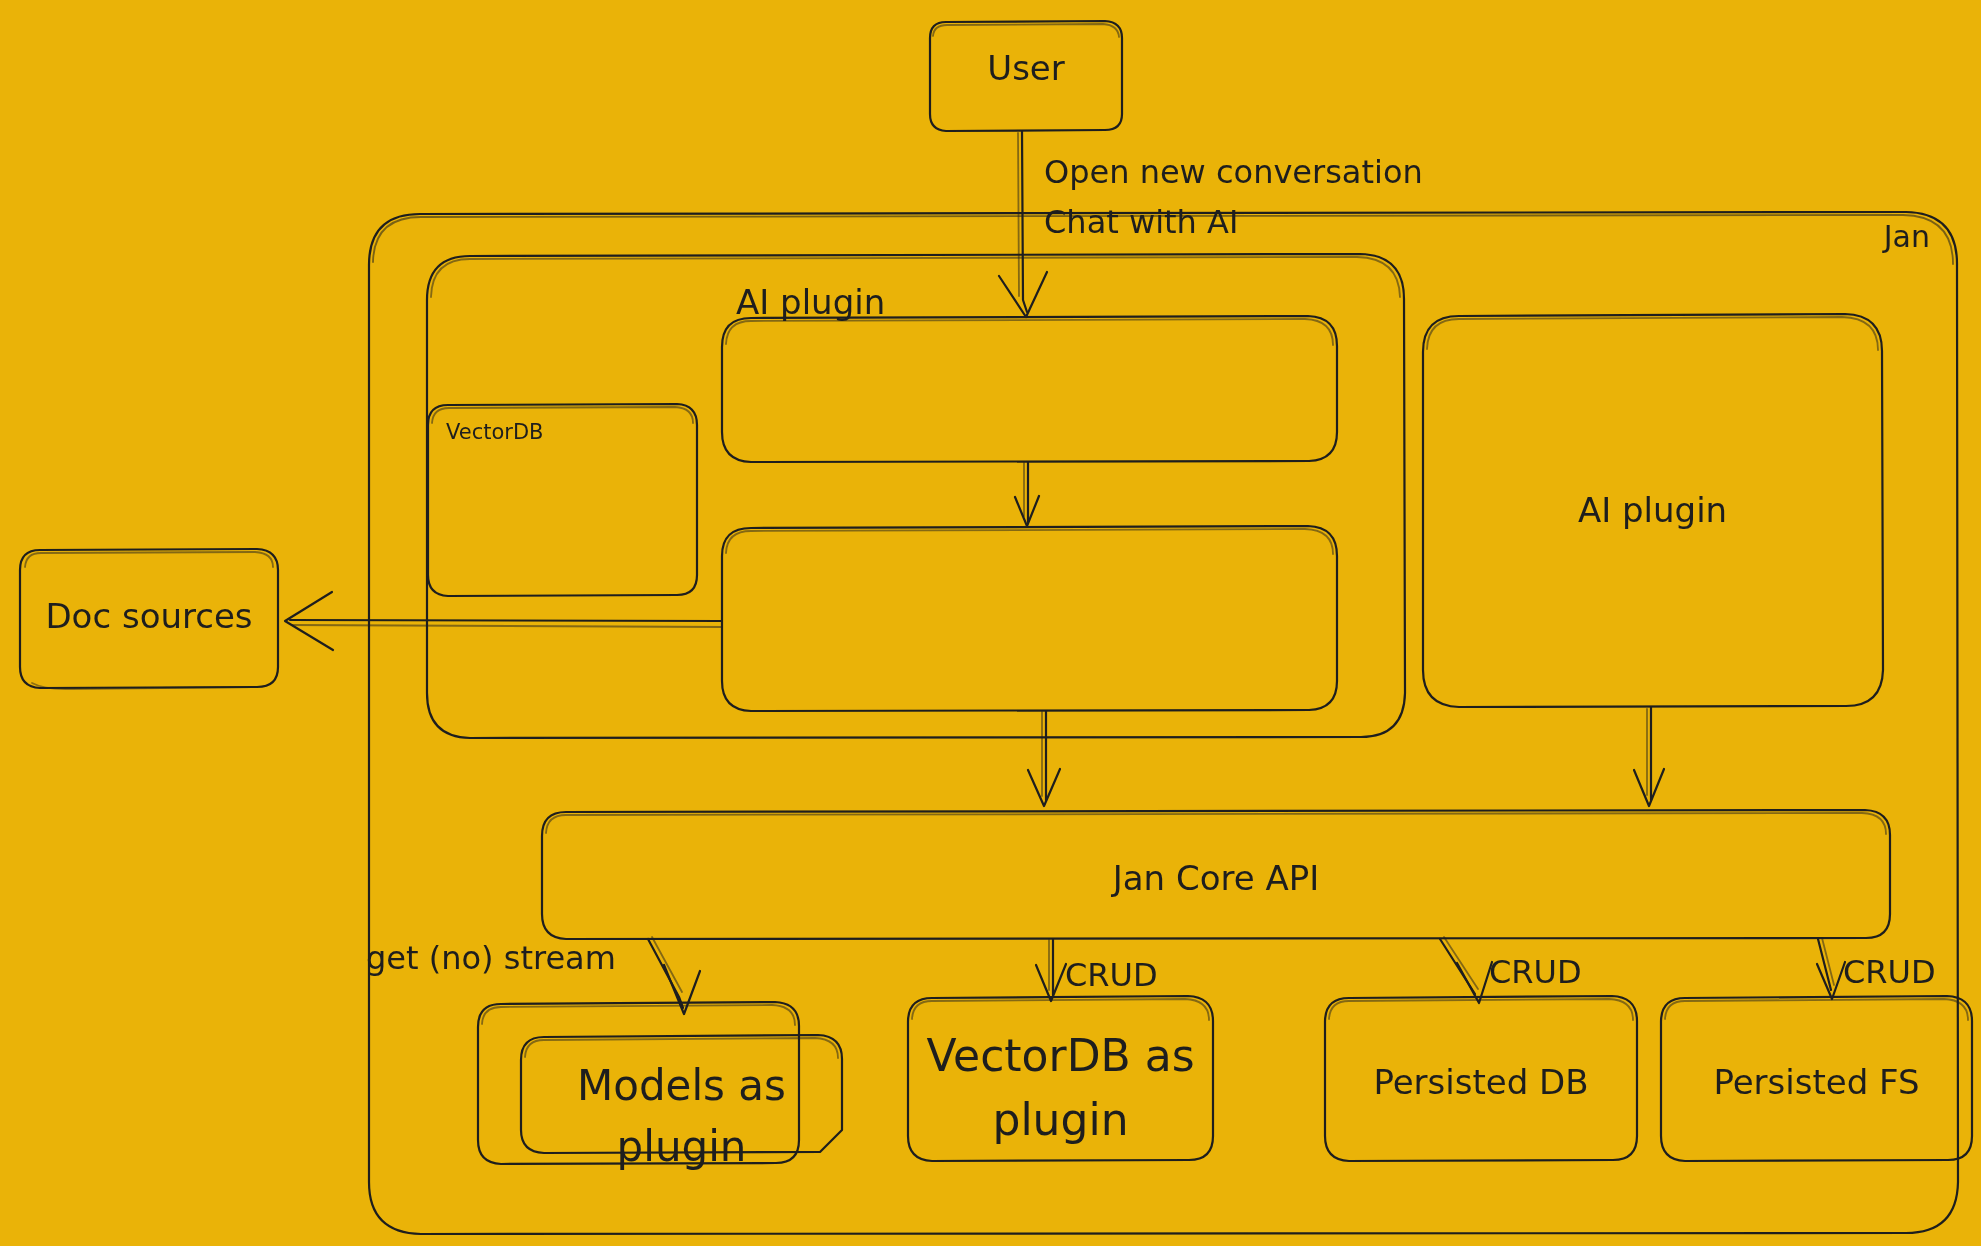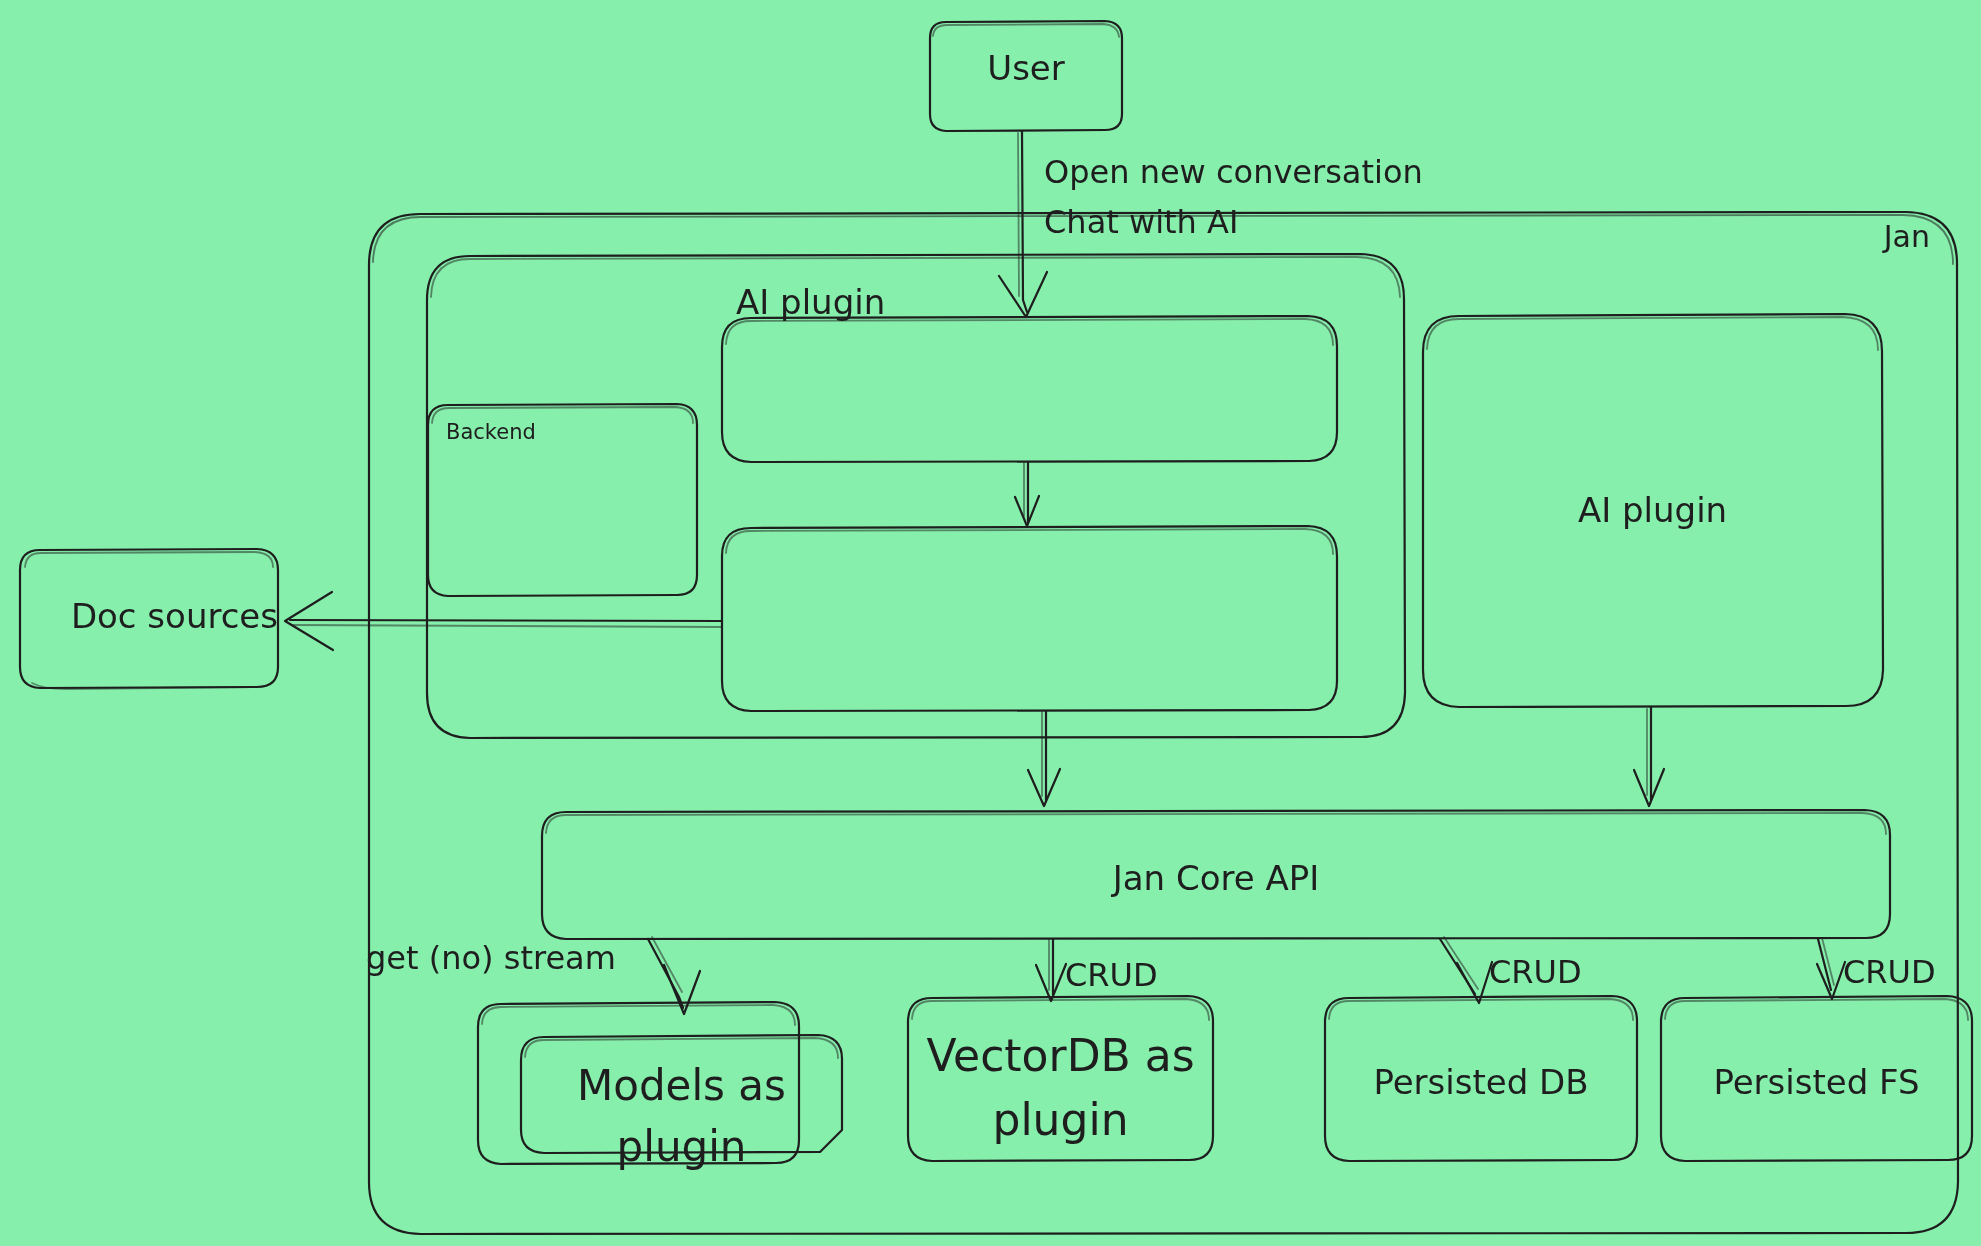--- a/index.html
+++ b/index.html
@@ -1,19 +1,19 @@
 <!DOCTYPE html>
 <html><head>
 <meta charset="utf-8">
 <style>
   html,body{margin:0;padding:0;background:#ffffff;}
   #stage{
     position:relative;
     width:1981px;height:1246px;
-    background:#86efac;
+    background:#eab308;
     font-family:"DejaVu Sans", sans-serif;
     overflow:hidden;
   }
   #svg-layer{position:absolute;left:0;top:0;width:1981px;height:1246px;}
   .lbl{
     position:absolute;
     color:#1e1e1e;
     font-family:"DejaVu Sans", sans-serif;
     white-space:pre;
     line-height:1.25;
@@ -162,23 +162,23 @@
   </svg>
 
   <div class="lbl node-label" style="left:930px;top:47px;width:192px;font-size:34px;">User</div>
 
   <div class="lbl node-label" style="left:722px;top:281px;width:615px;font-size:34px;text-align:left;padding-left:14px;">AI plugin</div>
 
   <div class="lbl node-label" style="left:1750px;top:218px;width:180px;font-size:30px;text-align:right;padding-right:24px;">Jan</div>
 
 
 
-  <div class="lbl" style="left:446px;top:418px;width:250px;font-size:21px;line-height:1.38;text-align:left;">Backend</div>
-
-  <div class="lbl node-label" style="left:20px;top:595px;width:258px;font-size:34px;text-align:right;">Doc sources</div>
+  <div class="lbl" style="left:446px;top:418px;width:250px;font-size:21px;line-height:1.38;text-align:left;">VectorDB</div>
+
+  <div class="lbl node-label" style="left:20px;top:595px;width:258px;font-size:34px;">Doc sources</div>
 
   <div class="lbl node-label" style="left:1423px;top:489px;width:459px;font-size:34px;">AI plugin</div>
 
   <div class="lbl node-label" style="left:542px;top:857px;width:1348px;font-size:34px;">Jan Core API</div>
 
   <div class="lbl node-label" style="left:521px;top:1056px;width:321px;font-size:42px;line-height:1.45;">Models as
 plugin</div>
 
   <div class="lbl node-label" style="left:908px;top:1024px;width:305px;font-size:44px;line-height:1.45;">VectorDB as
 plugin</div>

